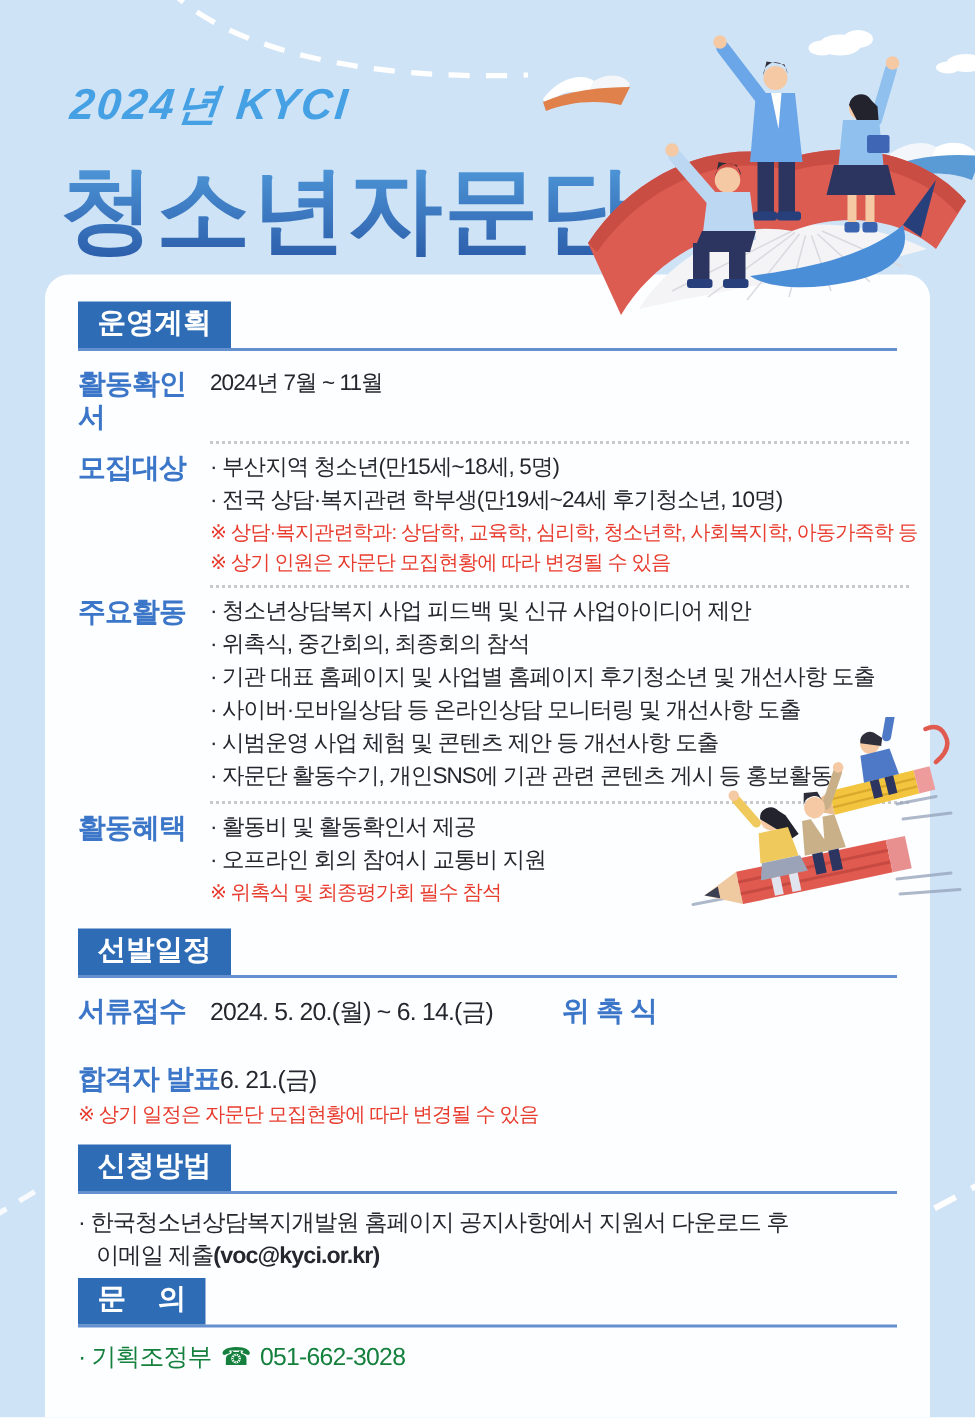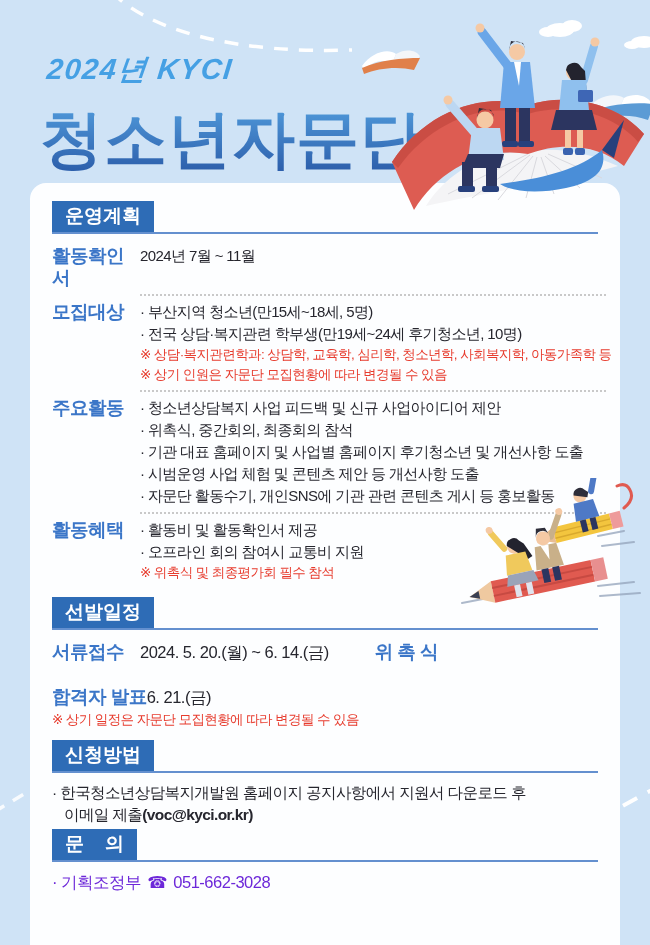--- a/index.html
+++ b/index.html
@@ -37,21 +37,21 @@
   .lbl2{font-weight:bold;font-size:18.5px;color:#3b76c8;letter-spacing:-0.5px;margin:0 14px 0 46px;}
   .r-result{margin-top:19px;align-items:baseline;}
   .r-result .lbl{width:auto;text-align:center;}
   .note-std{font-size:13.5px;line-height:19px;color:#e73c2e;letter-spacing:-0.6px;white-space:nowrap;}
   .sec3 .sec-head{margin-top:11px;}
   .apply-line{font-size:15.5px;line-height:22px;color:#26262e;letter-spacing:-0.6px;white-space:nowrap;}
   .apply1{margin-top:9px;}
   .apply2{margin-left:12px;}
   .apply2 b{font-weight:bold;}
   .sec4 .sec-head{margin-top:3px;}
-  .contact-line{margin-top:8px;font-size:16.5px;line-height:24px;color:#6d28d9;letter-spacing:-0.5px;white-space:nowrap;}
+  .contact-line{margin-top:8px;font-size:16.5px;line-height:24px;color:#15803d;letter-spacing:-0.5px;white-space:nowrap;}
   .contact-line .tel{margin:0 2px;}
 
   .illus-top{position:absolute;left:388px;top:2px;}
   .illus-pencil{position:absolute;left:448px;top:478px;}
 </style>
 </head>
 <body>
 
 <div class="page">
 
@@ -109,20 +109,21 @@
         </div>
       </div>
       <div class="dotted"></div>
 
       <div class="row">
         <div class="lbl">주요활동</div>
         <div class="content">
           <div class="ln">· 청소년상담복지 사업 피드백 및 신규 사업아이디어 제안</div>
           <div class="ln">· 위촉식, 중간회의, 최종회의 참석</div>
           <div class="ln">· 기관 대표 홈페이지 및 사업별 홈페이지 후기청소년 및 개선사항 도출</div>
+          <div class="ln">· 사이버·모바일상담 등 온라인상담 모니터링 및 개선사항 도출</div>
           <div class="ln">· 시범운영 사업 체험 및 콘텐츠 제안 등 개선사항 도출</div>
           <div class="ln">· 자문단 활동수기, 개인SNS에 기관 관련 콘텐츠 게시 등 홍보활동</div>
         </div>
       </div>
       <div class="dotted"></div>
 
       <div class="row">
         <div class="lbl">활동혜택</div>
         <div class="content">
           <div class="ln">· 활동비 및 활동확인서 제공</div>

